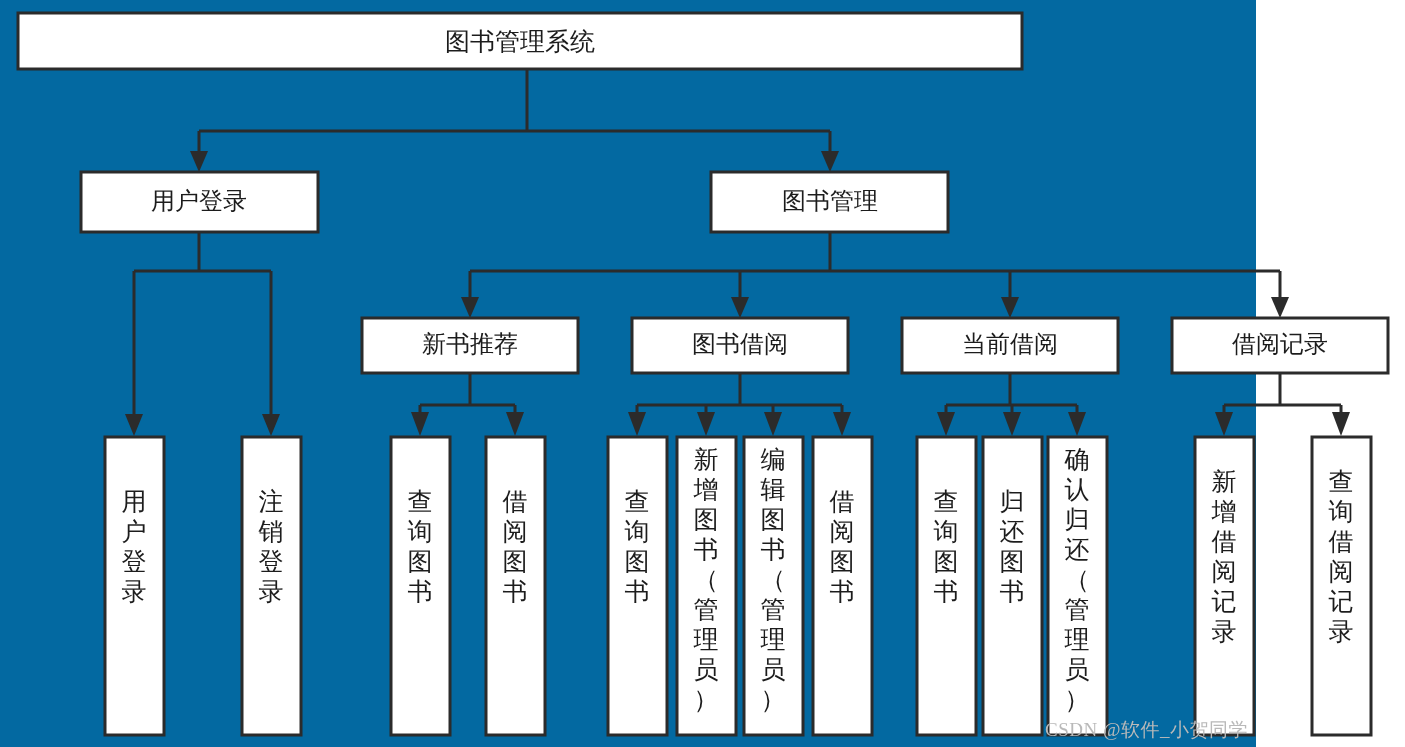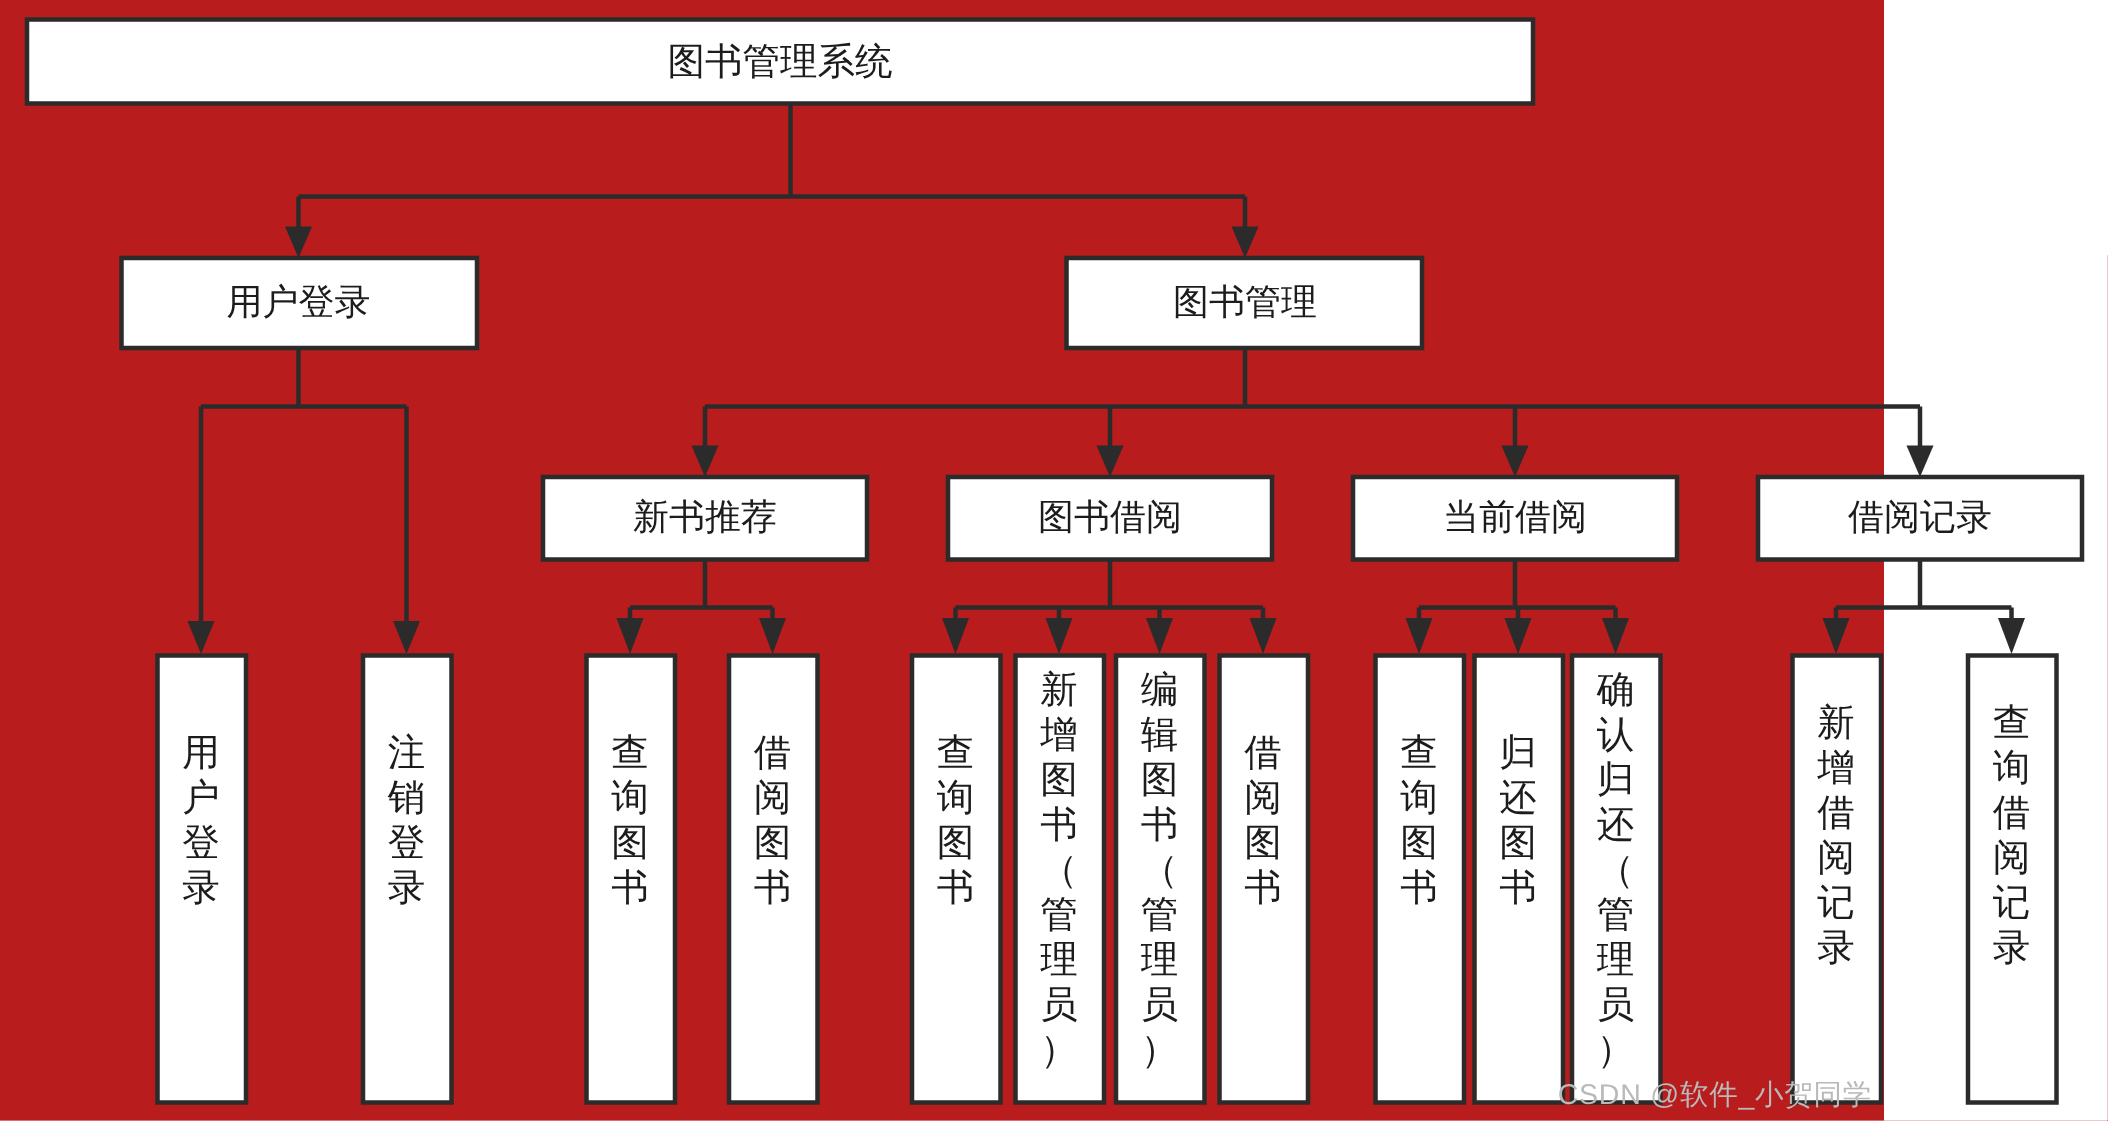--- a/index.html
+++ b/index.html
@@ -1,37 +1,37 @@
 <!DOCTYPE html>
 <html><head>
 <meta charset="utf-8">
 <style>
   html,body{margin:0;padding:0;background:#ffffff;}
   body{
     font-family:"Liberation Sans","DejaVu Sans",sans-serif;
     width:1405px;height:747px;overflow:hidden;position:relative;
   }
-  #diagram-root{position:relative;width:1256px;height:747px;background:#b91c1c;}
+  #diagram-root{position:relative;width:1256px;height:747px;background:#0369a1;}
   svg#tree-svg{position:absolute;left:0;top:0;width:1405px;height:747px;display:block;}
   .node-rect{fill:#ffffff;stroke:#2b2b2b;stroke-width:3;}
   .conn{stroke:#2b2b2b;stroke-width:3;fill:none;stroke-linecap:butt;}
   .arrow-head{fill:#2b2b2b;stroke:none;}
   .node-label{
     font-family:"Liberation Sans","DejaVu Sans",sans-serif;
     fill:#1c1c1c;font-size:24px;text-anchor:middle;dominant-baseline:middle;
     white-space:pre;
   }
   .node-label.root{font-size:25px;}
   .vlabel{
     font-family:"Liberation Sans","DejaVu Sans",sans-serif;
     fill:#1c1c1c;font-size:25px;text-anchor:middle;
   }
   .watermark{
     position:absolute;right:8px;bottom:4px;
-    font-family:Liberation Sans, sans-serif;
+    font-family:Liberation Serif, serif;
     font-size:19px;color:#b9b9b9;letter-spacing:.5px;white-space:nowrap;
     user-select:none;
   }
 </style>
 </head>
 <body>
 
 <div id="diagram-root">
 
   <svg id="tree-svg" viewBox="0 0 1405 747">

